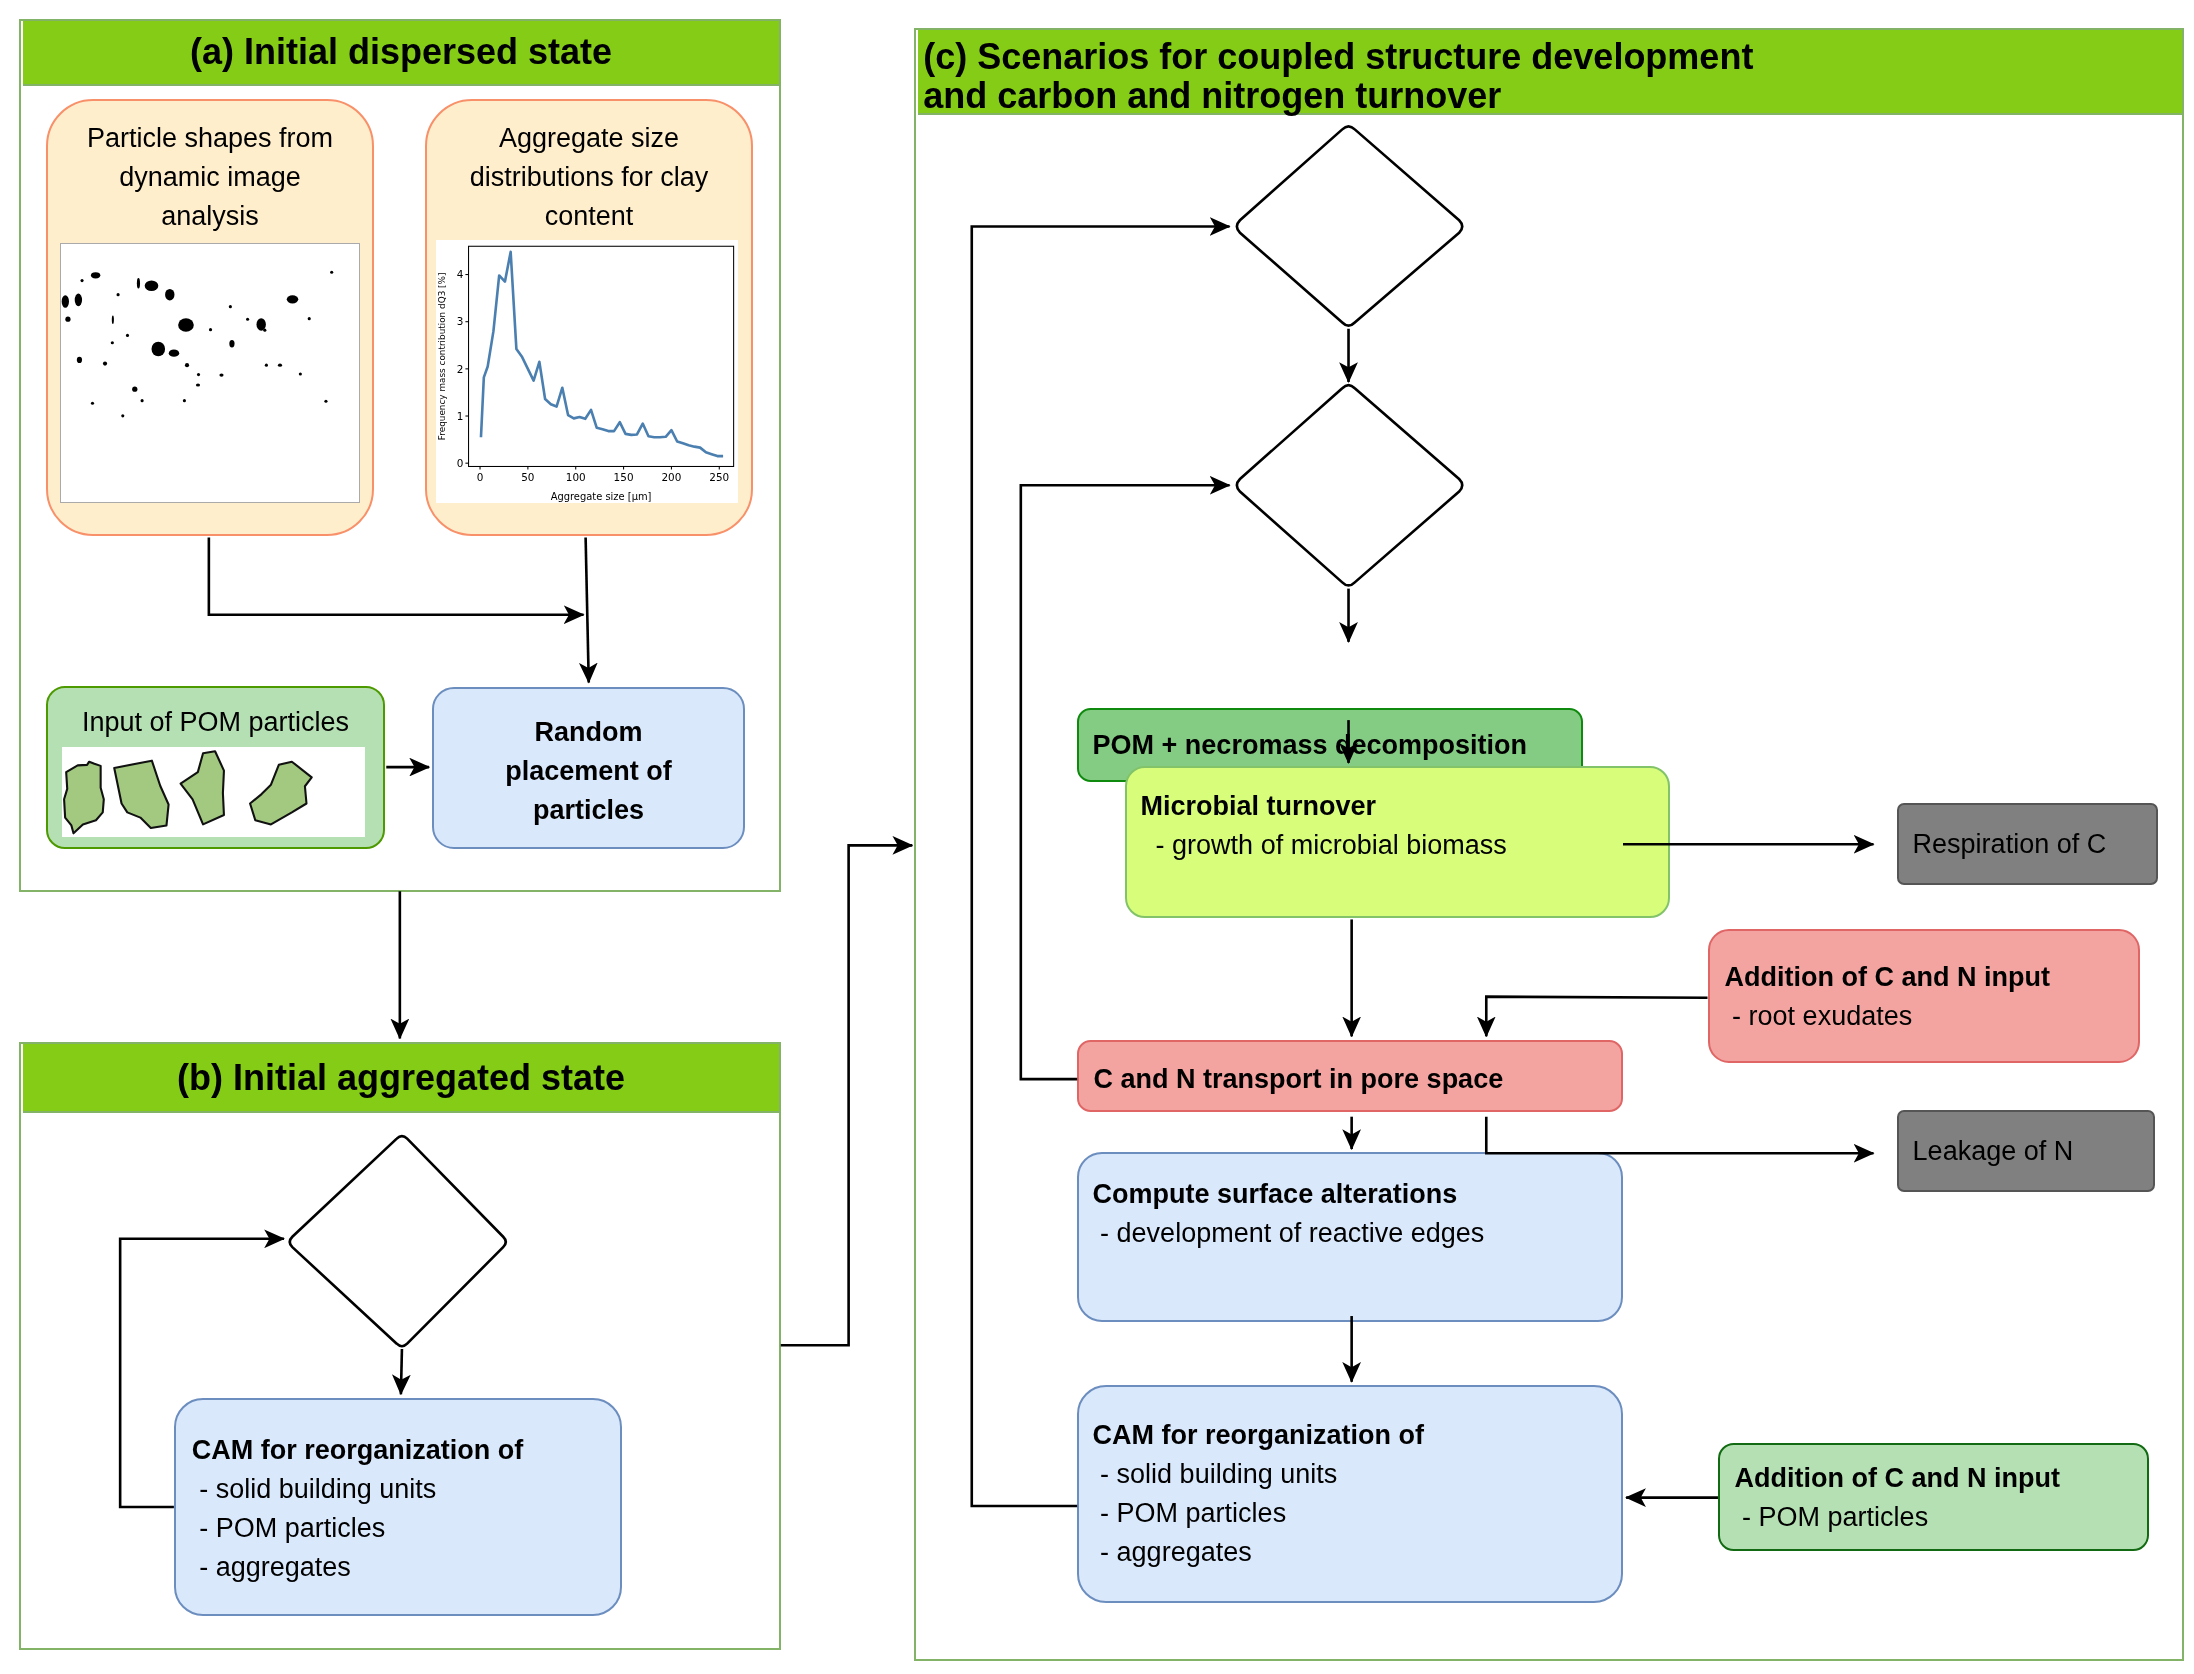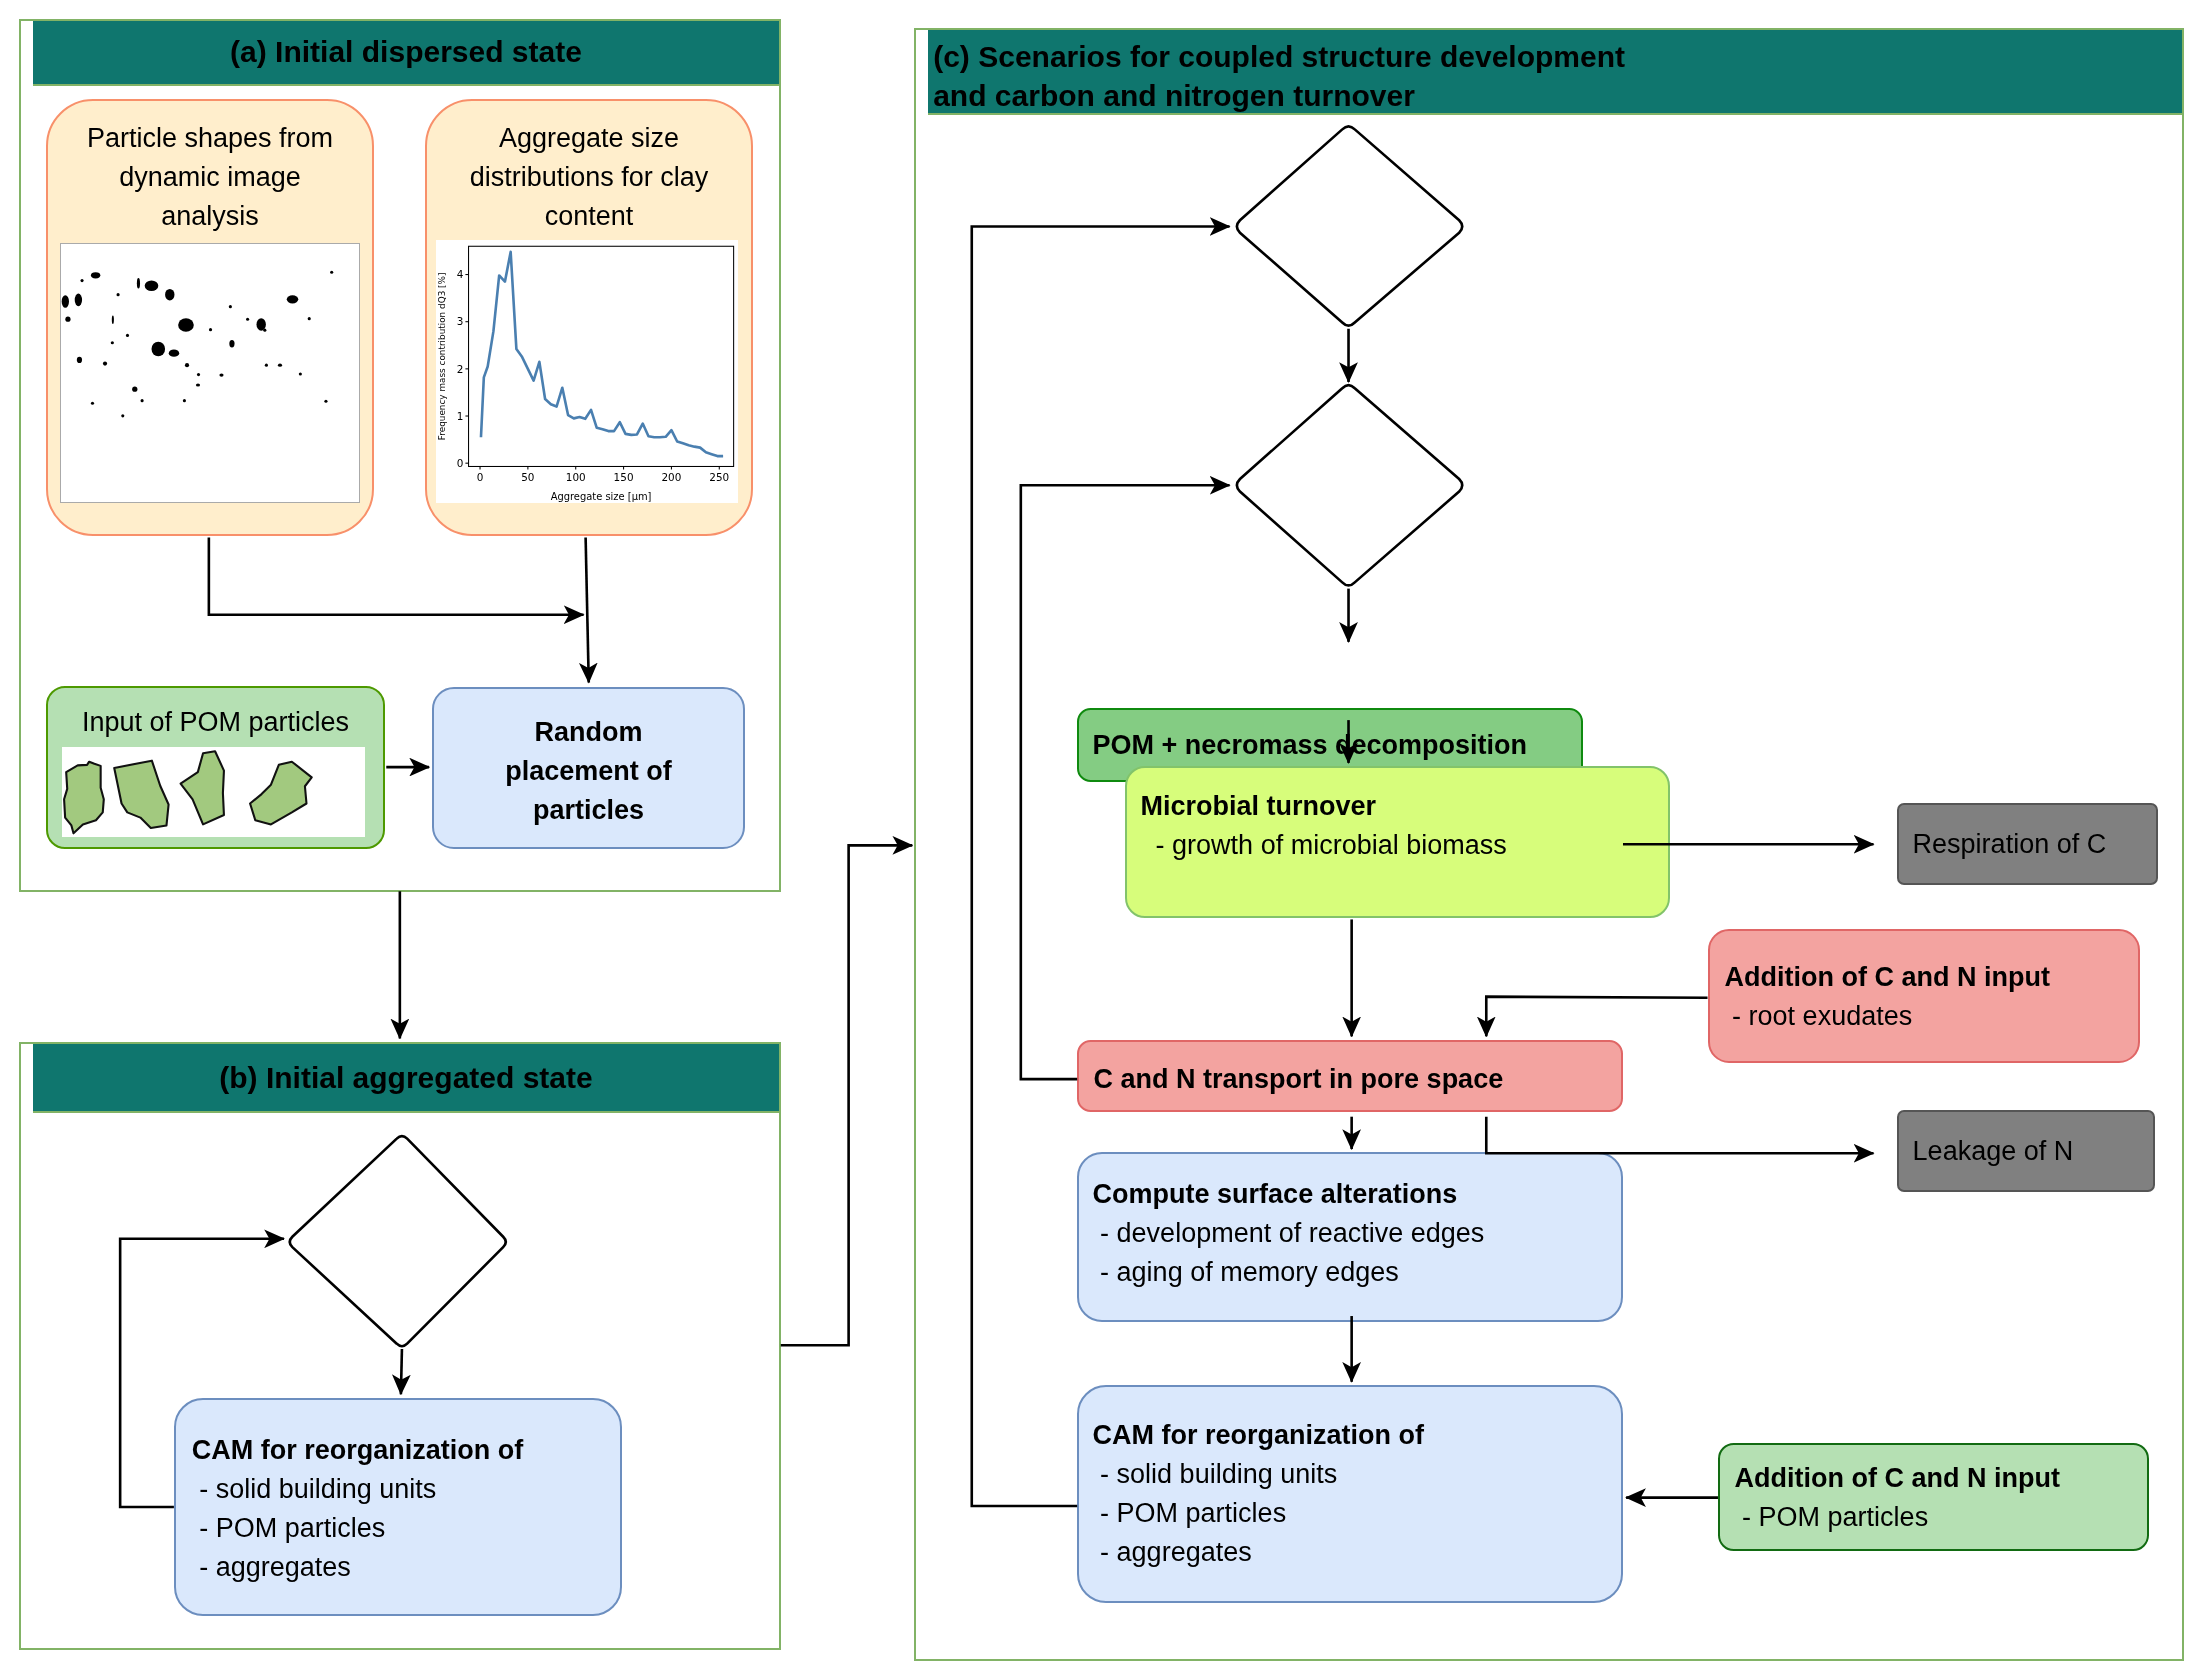--- a/index.html
+++ b/index.html
@@ -1,20 +1,20 @@
 <!DOCTYPE html>
 <html style="font-size:8.4px"><head>
 <meta charset="utf-8">
 <style>
   html, body { margin:0; padding:0; background:#ffffff; }
   #canvas { position:relative; width:2194px; height:1674px; background:#ffffff; overflow:hidden;
     font-family:"Liberation Sans", sans-serif; color:#000; }
   .panel { position:absolute; border:2.6px solid #82b366; box-sizing:border-box; background:#fff; }
-  .panel-header { position:absolute; left:12px; right:0; top:0; background:#0f766e; border-bottom:2.6px solid #82b366;
-    box-sizing:border-box; font-weight:bold; font-size:30px; }
+  .panel-header { position:absolute; left:2px; right:0; top:0; background:#84cc16; border-bottom:2.6px solid #82b366;
+    box-sizing:border-box; font-weight:bold; font-size:36px; }
   .node { position:absolute; box-sizing:border-box; border-radius:20px; }
   .bold { font-weight:bold; }
   .c { text-align:center; }
   .txt58 { font-size:27px; line-height:39px; }
   .orange { background:#ffeecc; border:2.6px solid #f8906a; border-radius:47px; }
   .green-l { background:#b5e0b3; border:2.6px solid #4d9900; }
   .blue { background:#dae8fc; border:2.6px solid #6c8ebf; }
   .green-d { background:#84cc83; border:2.6px solid #0f8a0f; border-radius:13.6px; }
   .lime { background:#d7fd7b; border:2.6px solid #82c36a; }
   .red { background:#f3a3a0; border:2.6px solid #e06666; }
@@ -258,21 +258,20 @@
   </div>
 
   <div class="node gray" style="left:1877px; top:1110px; width:258px; height:82px;">
     <div class="txt58" style="margin:20px 0 0 13.6px;">Leakage of N</div>
   </div>
 
   <div class="node blue" style="left:1077px; top:1152px; width:546px; height:170px; border-radius:25px;">
     <div class="txt58" style="margin:21px 0 0 13.6px;">
       <div class="bold">Compute surface alterations</div>
       <div class="list-line"> - development of reactive edges</div>
-      <div class="list-line"> - aging of memory edges</div>
     </div>
   </div>
 
   <div class="node blue" style="left:1077px; top:1385px; width:546px; height:218px; border-radius:29px;">
     <div class="txt58" style="margin:29px 0 0 13.6px;">
       <div class="bold">CAM for reorganization of</div>
       <div class="list-line"> - solid building units</div>
       <div class="list-line"> - POM particles</div>
       <div class="list-line"> - aggregates</div>
     </div>

